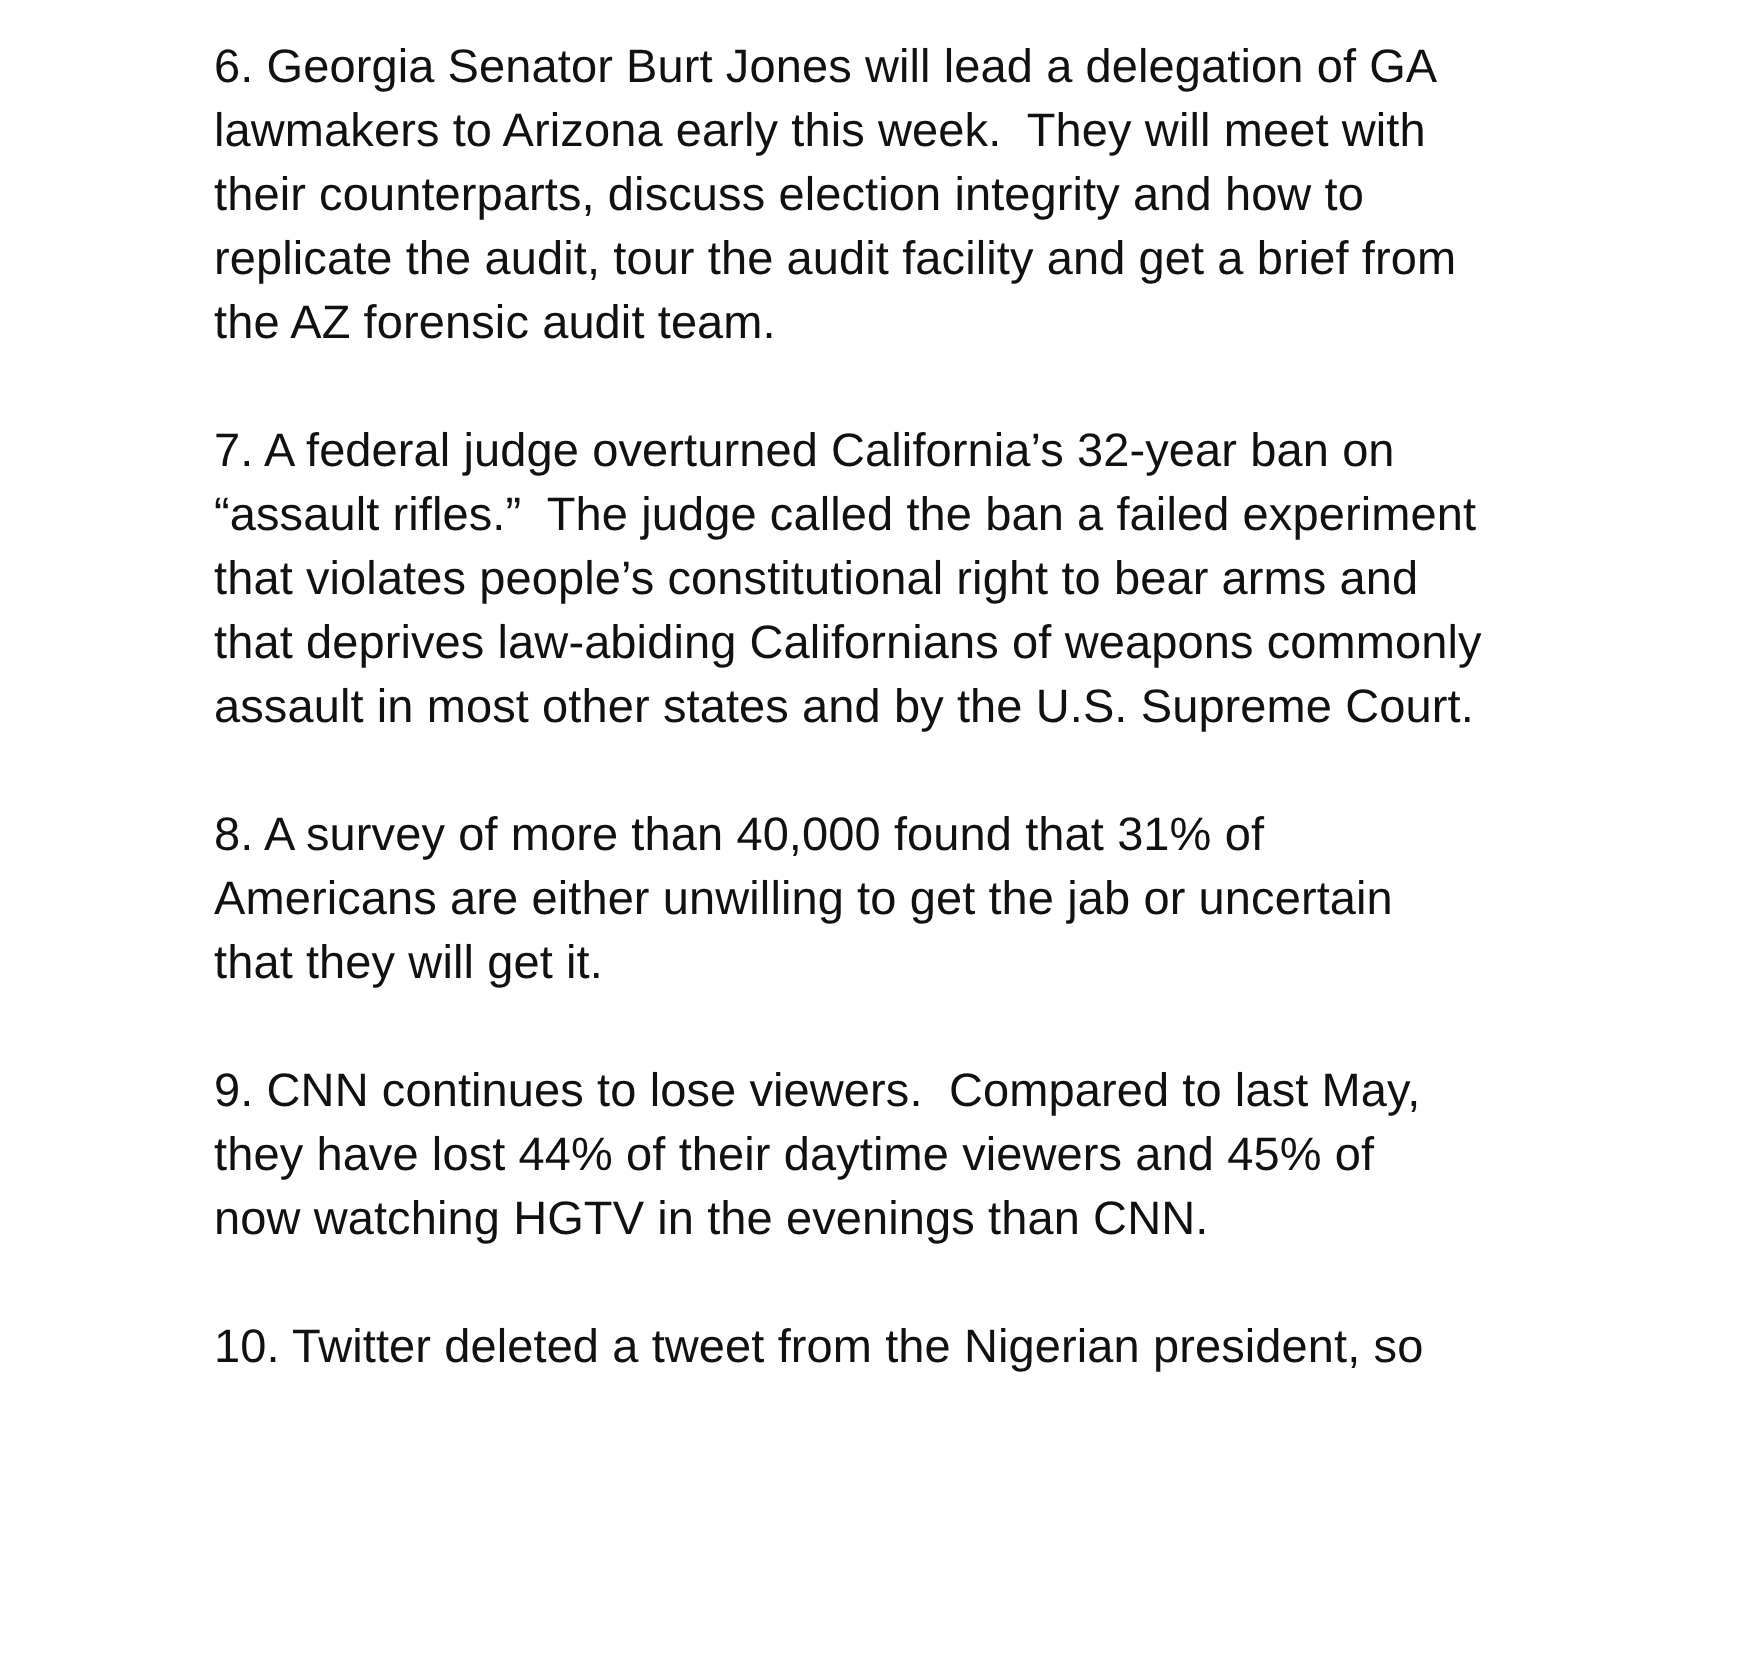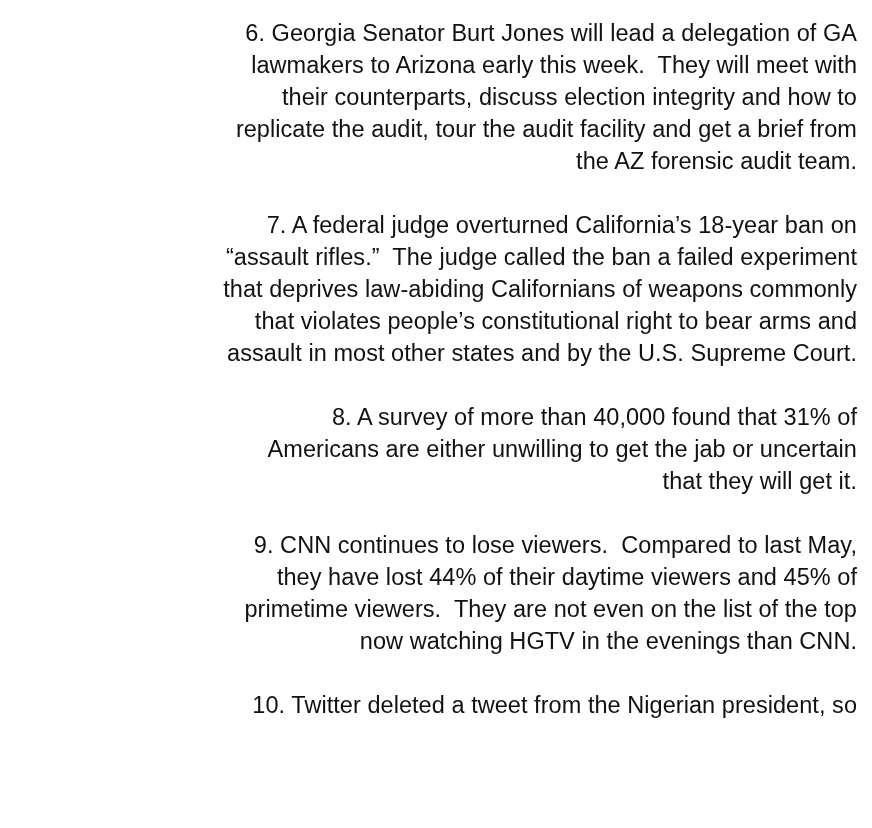--- a/index.html
+++ b/index.html
@@ -19,21 +19,20 @@
       top: 17px;
       width: 750px;
       font-family: "Liberation Sans", sans-serif;
       font-size: 23.5px;
       line-height: 32px;
       color: #111111;
       letter-spacing: 0.05px;
     }
     .para {
       margin: 0 0 32px 0;
-      text-align: right;
     }
     .line {
       display: block;
       white-space: pre;
       height: 32px;
     }
   </style>
 </head>
 <body>
 
@@ -41,37 +40,36 @@
 
   <div class="para">
     <span class="line">6. Georgia Senator Burt Jones will lead a delegation of GA</span>
     <span class="line">lawmakers to Arizona early this week.  They will meet with</span>
     <span class="line">their counterparts, discuss election integrity and how to</span>
     <span class="line">replicate the audit, tour the audit facility and get a brief from</span>
     <span class="line">the AZ forensic audit team.</span>
   </div>
 
   <div class="para">
-    <span class="line">7. A federal judge overturned California’s 18-year ban on</span>
+    <span class="line">7. A federal judge overturned California’s 32-year ban on</span>
     <span class="line">“assault rifles.”  The judge called the ban a failed experiment</span>
+    <span class="line">that violates people’s constitutional right to bear arms and</span>
     <span class="line">that deprives law-abiding Californians of weapons commonly</span>
-    <span class="line">that violates people’s constitutional right to bear arms and</span>
     <span class="line">assault in most other states and by the U.S. Supreme Court.</span>
   </div>
 
   <div class="para">
     <span class="line">8. A survey of more than 40,000 found that 31% of</span>
     <span class="line">Americans are either unwilling to get the jab or uncertain</span>
     <span class="line">that they will get it.</span>
   </div>
 
   <div class="para">
     <span class="line">9. CNN continues to lose viewers.  Compared to last May,</span>
     <span class="line">they have lost 44% of their daytime viewers and 45% of</span>
-    <span class="line">primetime viewers.  They are not even on the list of the top</span>
     <span class="line">now watching HGTV in the evenings than CNN.</span>
   </div>
 
   <div class="para">
     <span class="line">10. Twitter deleted a tweet from the Nigerian president, so</span>
   </div>
 
 </div>
 
 </body></html>

